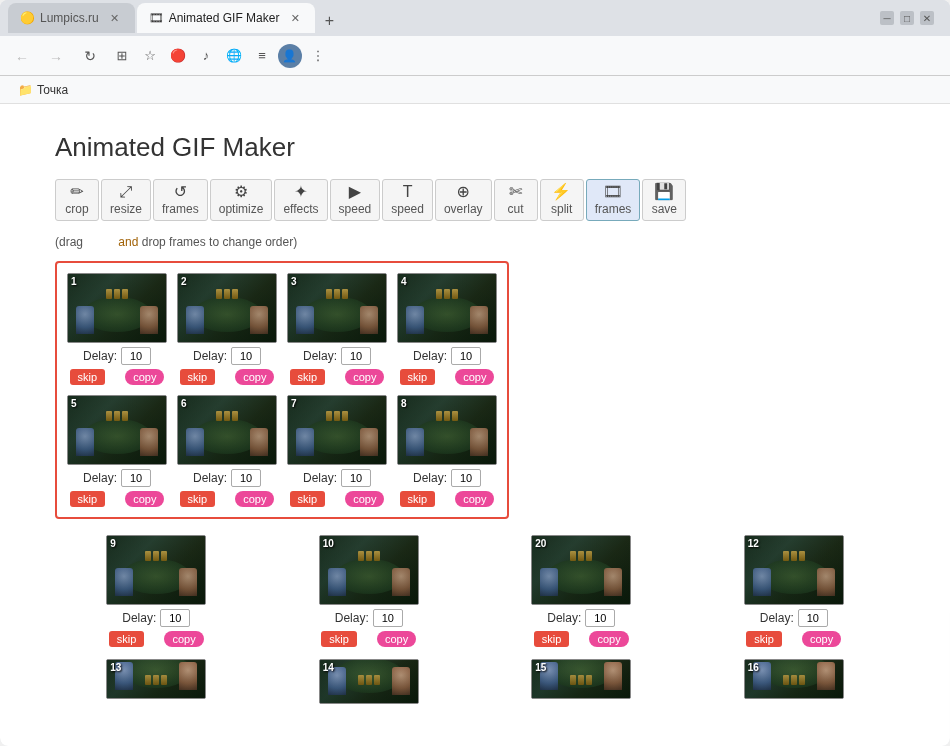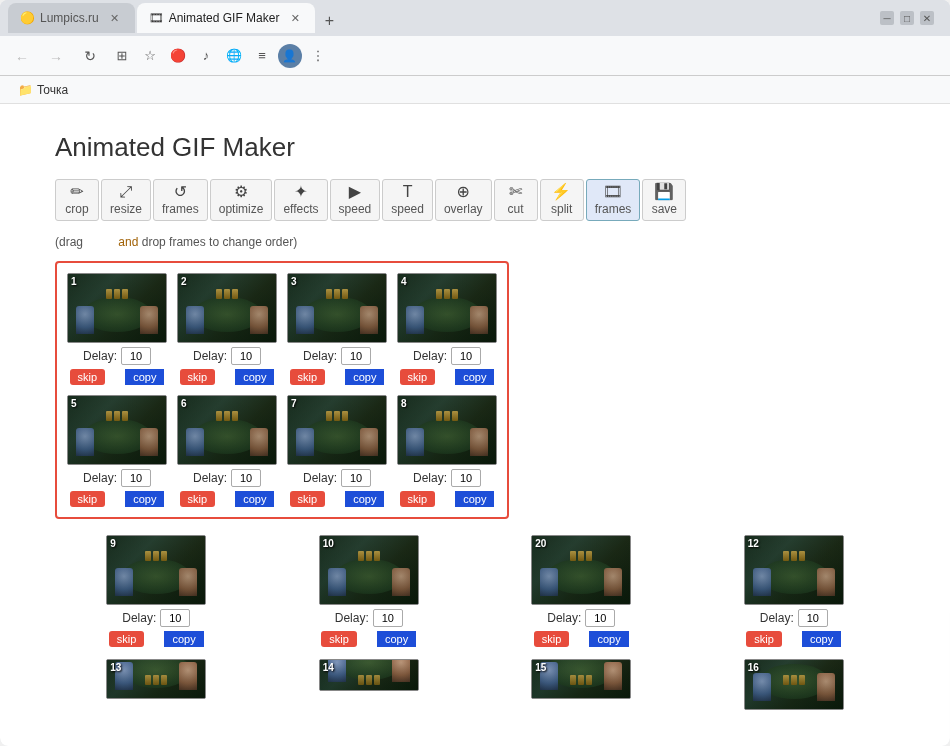--- a/index.html
+++ b/index.html
@@ -348,24 +348,24 @@
     .btn-skip {
       background: #e74c3c;
       color: white;
       border: none;
       border-radius: 3px;
       padding: 2px 8px;
       font-size: 11px;
       cursor: pointer;
     }
     .btn-copy {
-      background: #1d4ed8;
+      background: #ec4899;
       color: white;
       border: none;
-      border-radius: 0;
+      border-radius: 8px;
       padding: 2px 8px;
       font-size: 11px;
       cursor: pointer;
     }
 
     
     .frames-grid-normal {
       display: grid;
       grid-template-columns: repeat(4, 1fr);
       gap: 10px;
@@ -807,21 +807,21 @@
         <div class="thumb-card"></div>
       </div>
       <div class="thumb-char-left"></div>
       <div class="thumb-char-right"></div>
       <div class="thumb-overlay"></div>
     </div>
     <span class="frame-number">13</span>
   </div>
           </div>
           <div class="frame-cell">
-            <div class="frame-thumb" style="height: 32px; overflow: hidden;">
+            <div class="frame-thumb" style="height: 45px; overflow: hidden;">
     <div class="thumb-bg">
       <div class="thumb-table"></div>
       <div class="thumb-cards">
         <div class="thumb-card"></div>
         <div class="thumb-card"></div>
         <div class="thumb-card"></div>
       </div>
       <div class="thumb-char-left"></div>
       <div class="thumb-char-right"></div>
       <div class="thumb-overlay"></div>
@@ -839,21 +839,21 @@
         <div class="thumb-card"></div>
       </div>
       <div class="thumb-char-left"></div>
       <div class="thumb-char-right"></div>
       <div class="thumb-overlay"></div>
     </div>
     <span class="frame-number">15</span>
   </div>
           </div>
           <div class="frame-cell">
-            <div class="frame-thumb" style="height: 51px; overflow: hidden;">
+            <div class="frame-thumb" style="height: 40px; overflow: hidden;">
     <div class="thumb-bg">
       <div class="thumb-table"></div>
       <div class="thumb-cards">
         <div class="thumb-card"></div>
         <div class="thumb-card"></div>
         <div class="thumb-card"></div>
       </div>
       <div class="thumb-char-left"></div>
       <div class="thumb-char-right"></div>
       <div class="thumb-overlay"></div>

